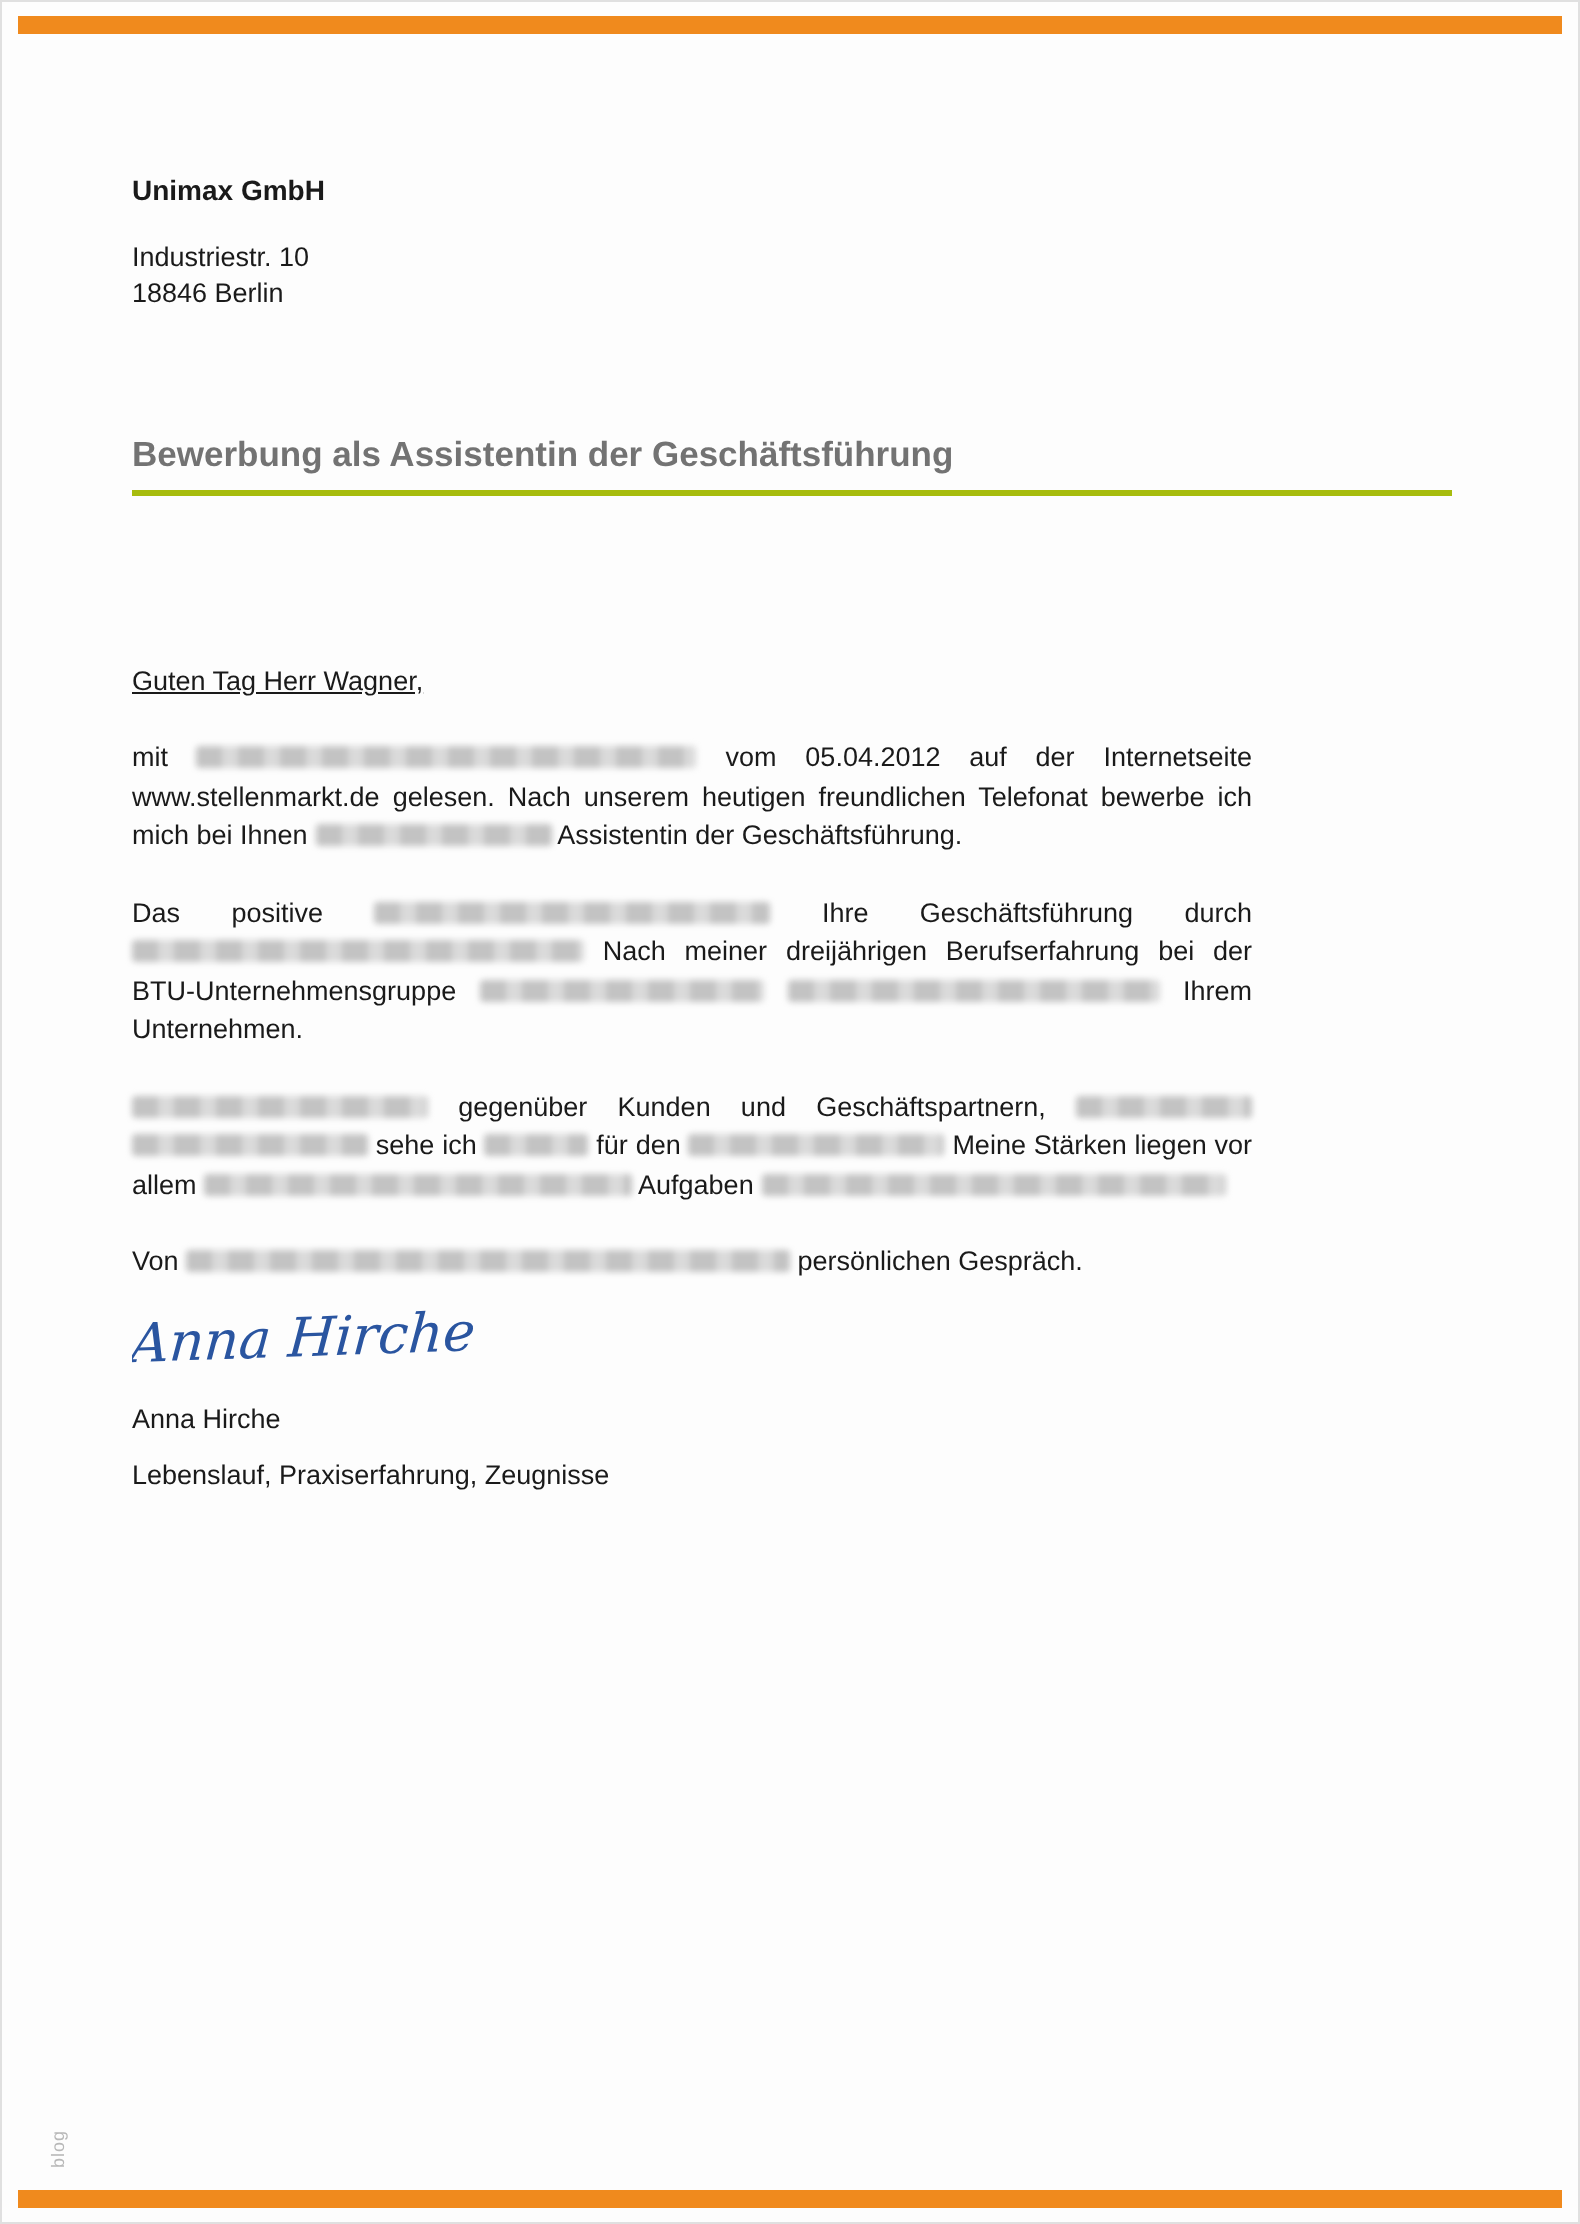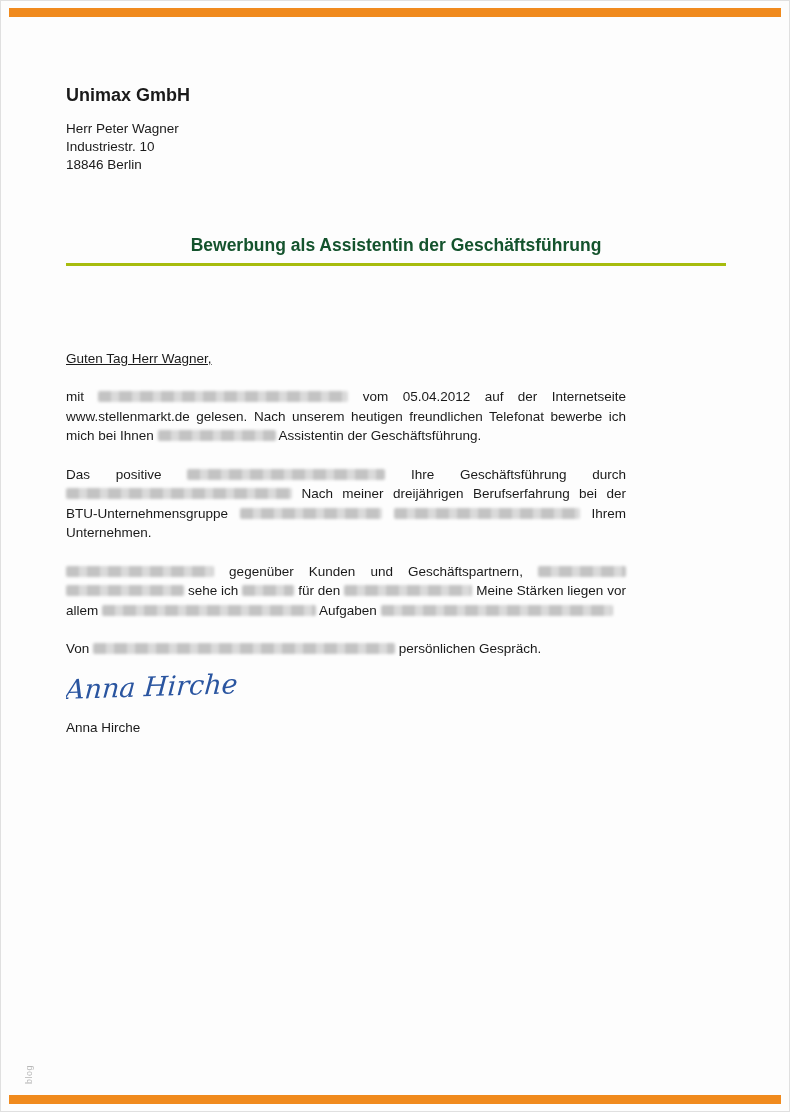--- a/index.html
+++ b/index.html
@@ -21,21 +21,21 @@
   }
   .bar.top{top:8px;}
   .bar.bottom{bottom:8px;}
   .content{
     position:absolute;
     top:86px;left:66px;right:64px;
     color:#1a1a1a;
     font-size:13.5px;
     line-height:18px;
   }
-  .company{font-weight:bold;font-size:18px;margin:0 0 16px 0;}
+  .company{font-weight:bold;font-size:14px;margin:0 0 16px 0;}
   .addr{margin:0;}
   .date{margin:17px 0 0 0;}
   h1.subject{
     margin:60px 0 0 0;
     font-size:17.5px;
     font-weight:bold;
     line-height:22px;
   }
   .subject-rule{
     height:3px;border:0;margin:7px 0 0 0;width:100%;
@@ -78,44 +78,44 @@
 <div class="page">
 
   <div class="bar top" style="background: rgb(240, 138, 29);"></div>
   <div class="bar bottom" style="background: rgb(240, 138, 29);"></div>
 
   <div class="content">
 
     <p class="company">Unimax GmbH</p>
 
     <div>
-      <p class="addr">Herr Peter Wagner</p>
       <p class="addr">Industriestr. 10</p>
       <p class="addr">18846 Berlin</p>
     </div>
 
 
-    <h1 class="subject" style="color: #14532d; text-align: center;">Bewerbung als Assistentin der Geschäftsführung</h1>
+    <h1 class="subject" style="color: #737373;">Bewerbung als Assistentin der Geschäftsführung</h1>
     <hr class="subject-rule" style="background: rgb(167, 188, 14);">
 
     <div class="bodytext">
       <p class="salutation">Guten Tag Herr Wagner,</p>
       <div>
           <p class="para">mit <span class="redacted" style="width: 250px;"></span> vom 05.04.2012 auf der Internetseite www.stellenmarkt.de gelesen. Nach unserem heutigen freundlichen Telefonat bewerbe ich mich bei Ihnen <span class="redacted" style="width: 118px;"></span> Assistentin der Geschäftsführung.</p>
           <p class="para">Das positive <span class="redacted" style="width: 198px;"></span> Ihre Geschäftsführung durch <span class="redacted" style="width: 226px;"></span> Nach meiner dreijährigen Berufserfahrung bei der BTU-Unternehmensgruppe <span class="redacted" style="width: 142px;"></span> <span class="redacted" style="width: 186px;"></span> Ihrem Unternehmen.</p>
           <p class="para"><span class="redacted" style="width: 148px;"></span> gegenüber Kunden und Geschäftspartnern, <span class="redacted" style="width: 88px;"></span> <span class="redacted" style="width: 118px;"></span> sehe ich <span class="redacted" style="width: 52px;"></span> für den <span class="redacted" style="width: 128px;"></span> Meine Stärken liegen vor allem <span class="redacted" style="width: 214px;"></span> Aufgaben <span class="redacted" style="width: 232px;"></span></p>
           <p class="para">Von <span class="redacted" style="width: 302px;"></span> persönlichen Gespräch.</p>
         </div>
 
 
       <div class="signature-wrap">
         <svg width="190" height="48" viewBox="0 0 190 48">
           <text x="2" y="32" font-family="DejaVu Serif, serif" font-style="italic" font-size="27" transform="rotate(-2 2 32) skewX(-6)" fill="#2a55a0">Anna Hirche</text>
         </svg>
       </div>
 
       <p class="typed-name">Anna Hirche</p>
 
+      <p class="enclosures-list">Lebenslauf, Praxiserfahrung, Zeugnisse</p>
     </div>
   </div>
 
   <div class="watermark">blog</div>
 </div>
 
 </body></html>

